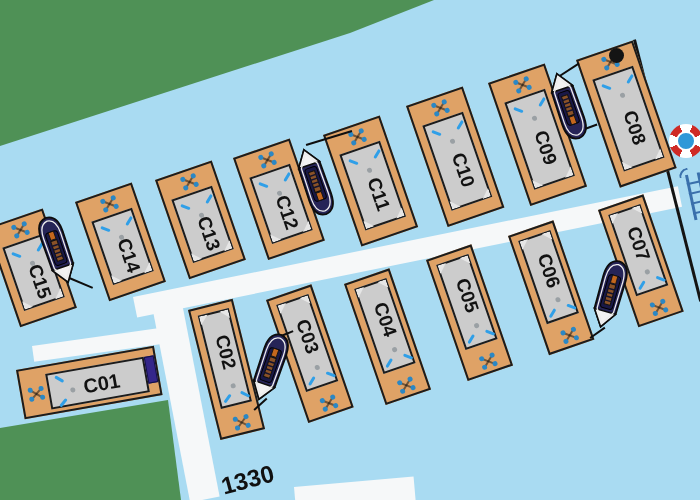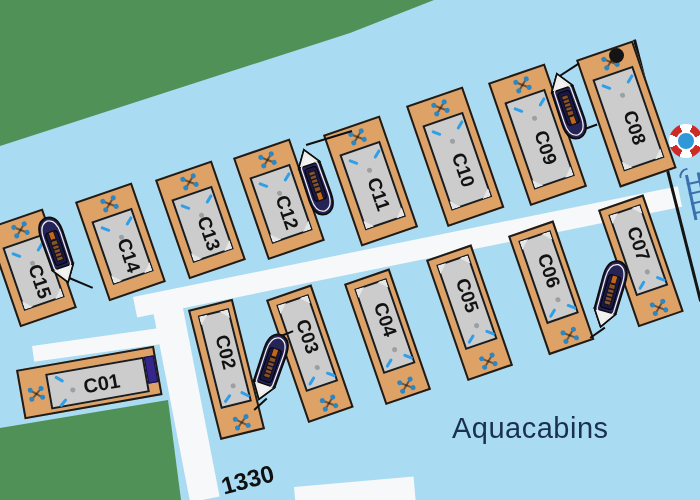--- a/index.html
+++ b/index.html
@@ -428,15 +428,14 @@
   <div id="ladder">
     <div class="hook"></div>
     <div class="rail r1"></div>
       <div class="rail r2"></div>
     <div class="rung" style="top:12px"></div>
     <div class="rung" style="top:22px"></div>
     <div class="rung" style="top:32px"></div>
     <div class="rung" style="top:42px"></div>
   </div>
 
-  <div id="area-label">Aquacabins</div>
   <div id="pier-number">1330</div>
 </div>
 
 </body></html>

